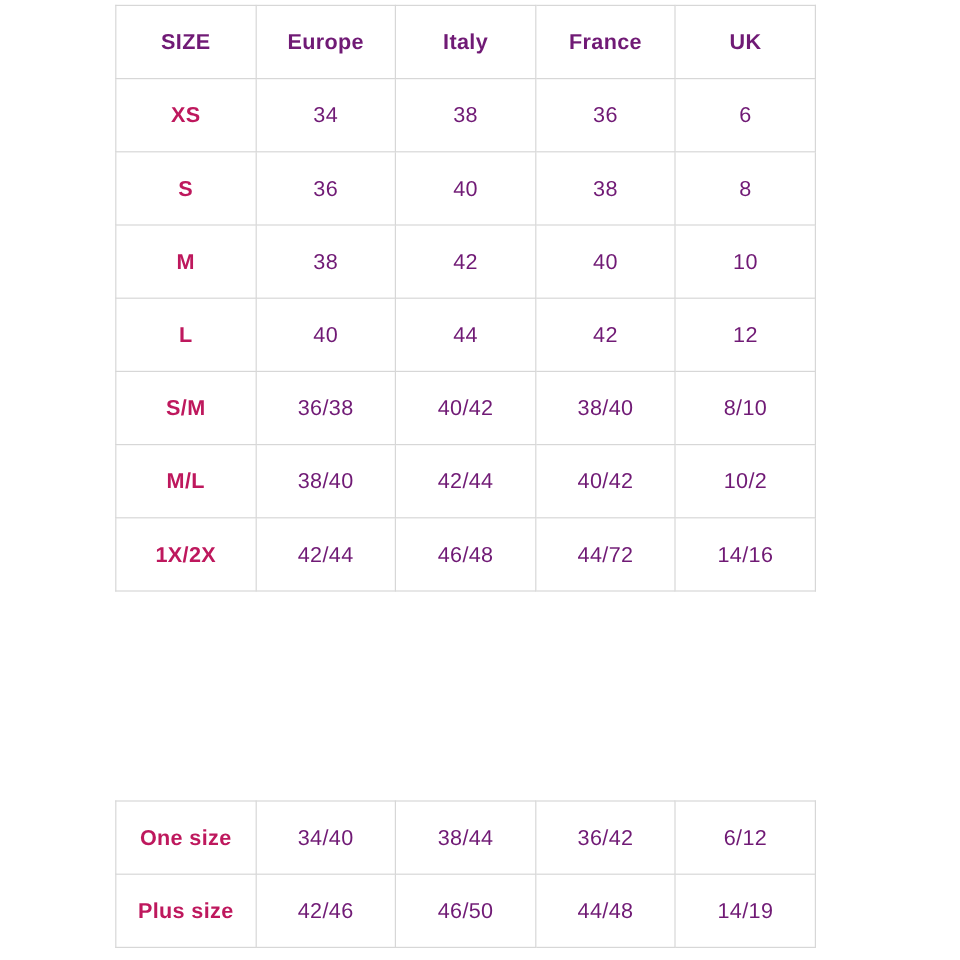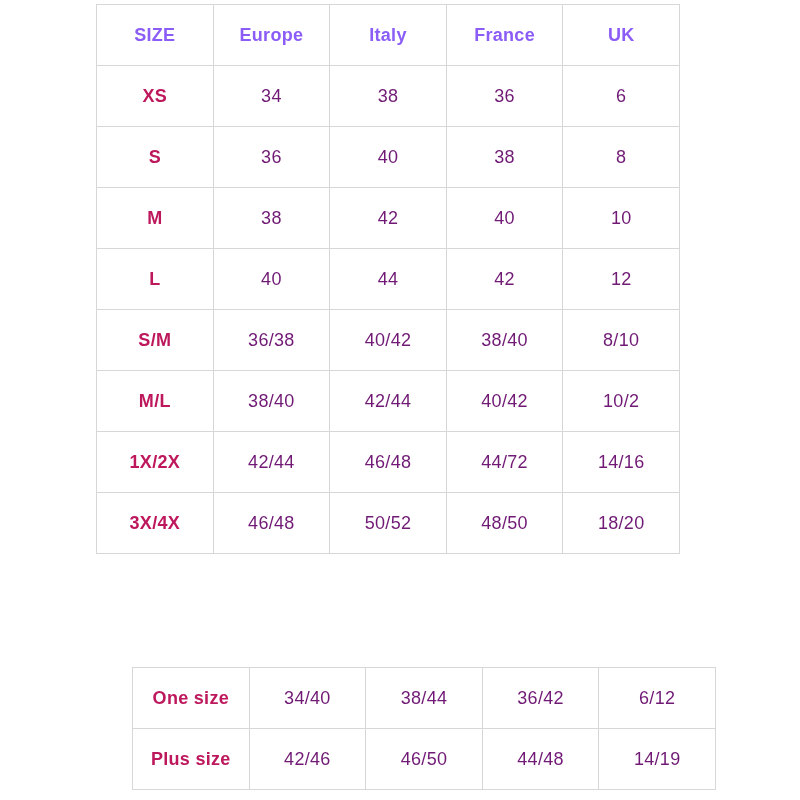--- a/index.html
+++ b/index.html
@@ -16,40 +16,40 @@
     width: 800px;
     height: 800px;
     background: #ffffff;
   }
   .table-wrap {
     position: absolute;
     left: 96px;
     width: 584px;
   }
   .table-wrap.main { top: 4px; }
-  .table-wrap.special { top: 667px; margin-left: 36px; }
+  .table-wrap.special { top: 667px; }
   table.size-table {
     width: 100%;
     border-collapse: collapse;
     table-layout: fixed;
     background: #ffffff;
   }
   table.size-table td, table.size-table th {
     border: 1px solid #d7d7d7;
     text-align: center;
     vertical-align: middle;
     height: 61px;
     padding: 0 4px;
     font-size: 18px;
     letter-spacing: 0.3px;
     box-sizing: border-box;
   }
   table.size-table th {
     font-weight: 700;
-    color: #8b5cf6;
+    color: #701a75;
   }
   table.size-table td.size-label {
     font-weight: 700;
     color: #be185d;
   }
   table.size-table td.size-value {
     font-weight: 400;
     color: #701a75;
   }
 </style>
@@ -110,27 +110,20 @@
             <td class="size-value">40/42</td>
             <td class="size-value">10/2</td>
           </tr>
           <tr>
             <td class="size-label">1X/2X</td>
             <td class="size-value">42/44</td>
             <td class="size-value">46/48</td>
             <td class="size-value">44/72</td>
             <td class="size-value">14/16</td>
           </tr>
-          <tr>
-            <td class="size-label">3X/4X</td>
-            <td class="size-value">46/48</td>
-            <td class="size-value">50/52</td>
-            <td class="size-value">48/50</td>
-            <td class="size-value">18/20</td>
-          </tr>
         </tbody>
     </table>
   </div>
 
   <div class="table-wrap special">
     <table class="size-table">
       <tbody>
           <tr>
             <td class="size-label">One size</td>
             <td class="size-value">34/40</td>

